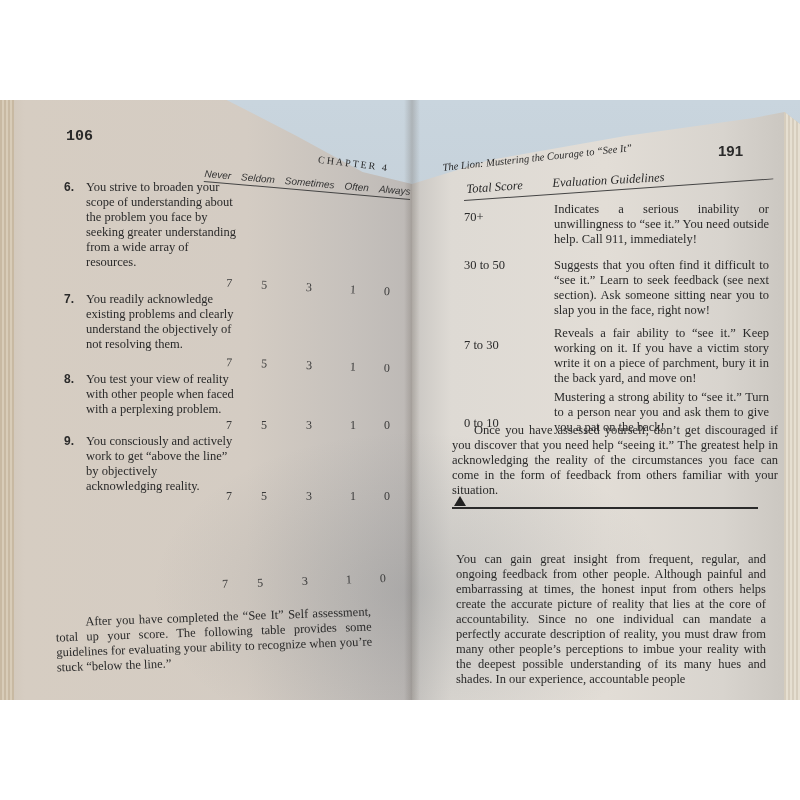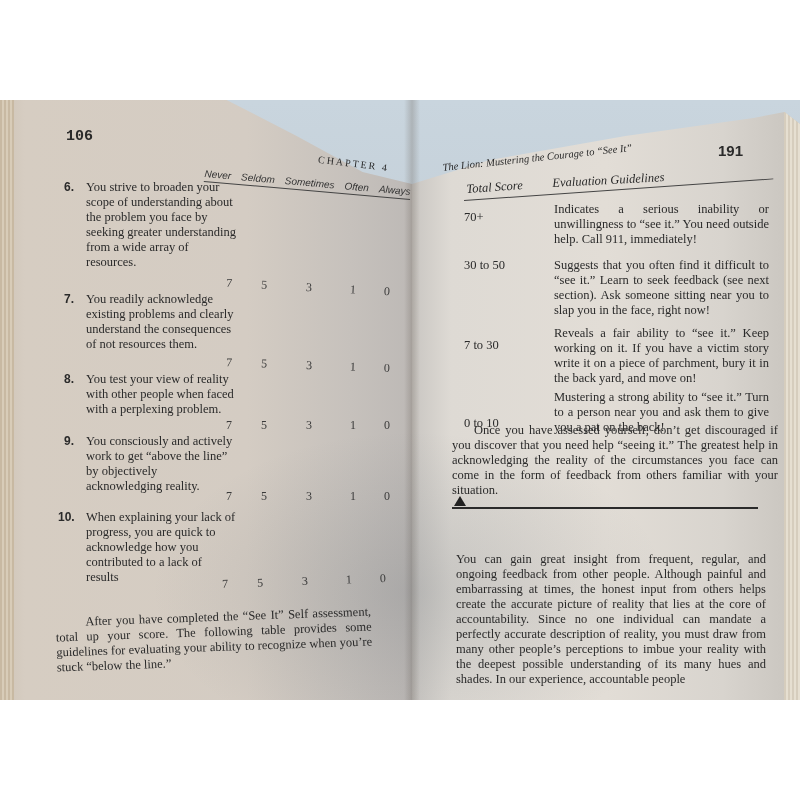--- a/index.html
+++ b/index.html
@@ -94,21 +94,21 @@
   <div class="abs scores" style="left:214px; top:180px; transform:rotate(3deg);">
     <span style="width:30px">7</span>
     <span style="width:40px">5</span>
     <span style="width:50px">3</span>
     <span style="width:38px">1</span>
     <span style="width:30px">0</span>
   </div>
 
   <div class="abs item" style="left:86px; top:192px;">
     <span class="num">7.</span>
-    <span>You readily acknowledge existing problems and clearly understand the consequences of not resources them.</span>
+    <span>You readily acknowledge existing problems and clearly understand the objectively of not resolving them.</span>
   </div>
   <div class="abs scores" style="left:214px; top:258px; transform:rotate(2deg);">
     <span style="width:30px">7</span>
     <span style="width:40px">5</span>
     <span style="width:50px">3</span>
     <span style="width:38px">1</span>
     <span style="width:30px">0</span>
   </div>
 
   <div class="abs item" style="left:86px; top:272px;">
@@ -128,24 +128,20 @@
     <span>You consciously and actively work to get “above the line” by objectively acknowledging reality.</span>
   </div>
   <div class="abs scores" style="left:214px; top:389px;">
     <span style="width:30px">7</span>
     <span style="width:40px">5</span>
     <span style="width:50px">3</span>
     <span style="width:38px">1</span>
     <span style="width:30px">0</span>
   </div>
 
-  <div class="abs item" style="left:86px; top:410px;">
-    <span class="num" style="left:-28px;">10.</span>
-    <span>When explaining your lack of progress, you are quick to acknowledge how you contributed to a lack of results</span>
-  </div>
   <div class="abs scores" style="left:210px; top:474px; transform:rotate(-2deg);">
     <span style="width:30px">7</span>
     <span style="width:40px">5</span>
     <span style="width:50px">3</span>
     <span style="width:38px">1</span>
     <span style="width:30px">0</span>
   </div>
 
   <div class="abs para" style="left:56px; top:510px; width:316px; text-indent:30px; transform:rotate(-2deg);">After you have completed the “See It” Self assessment, total up your score. The following table provides some guidelines for evaluating your ability to recognize when you’re stuck “below the line.”</div>
 

